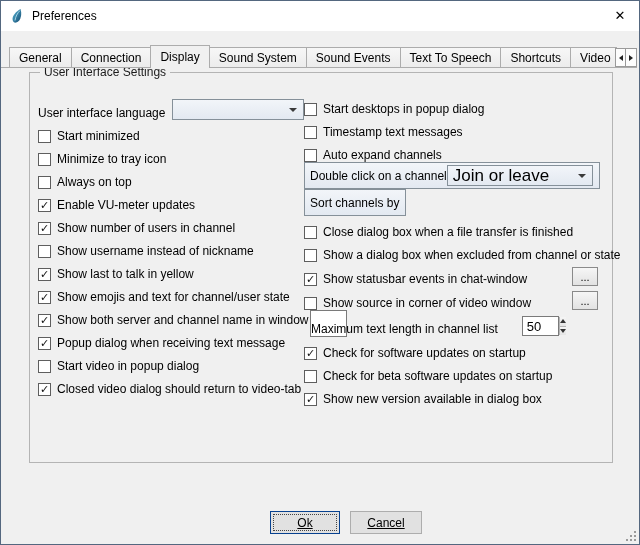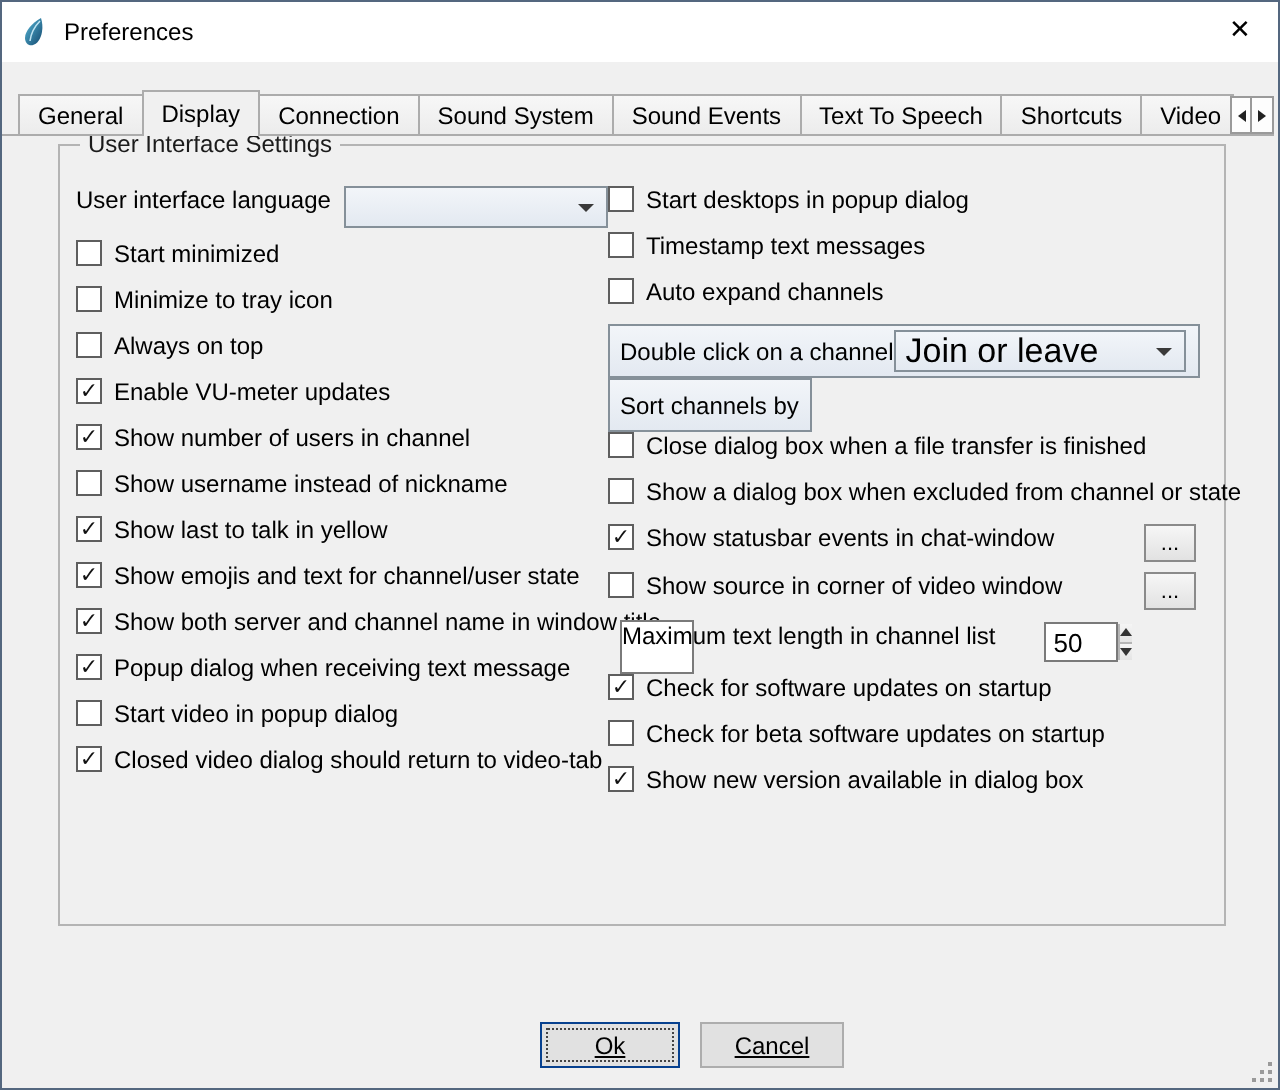--- a/index.html
+++ b/index.html
@@ -81,21 +81,21 @@
     position:absolute; top:-8px; left:10px;
     background:#f0f0f0; padding:0 4px; font-size:12px; color:#1b1b1b;
   }
   .columns {
     display:flex;
     padding:20px 8px 0 8px;
   }
   .col-left  { width:266px; }
   .col-right { width:302px; }
   
-  .row { display:flex; align-items:flex-start; height:23px; white-space:nowrap; }
+  .row { display:flex; align-items:flex-end; height:23px; white-space:nowrap; }
   .row.language, .row.combo, .row.spin { height:27px; }
   .row.check-ellipsis { height:24px; }
   .lbl { font-size:12px; }
   .checkbox {
     width:13px; height:13px; flex:0 0 13px;
     background:#fff; border:1px solid #5e5e5e;
     display:inline-flex; align-items:center; justify-content:center;
     margin-right:6px; cursor:pointer;
   }
   .checkmark {
@@ -183,22 +183,22 @@
       </svg>
     </span>
     <span class="window-title">Preferences</span>
     <button class="close-btn">✕</button>
   </div>
 
   <div class="tabstrip">
     <div class="tabline"></div>
     <div class="tabbar">
         <div class="tab">General</div>
+        <div class="tab">Connection</div>
         <div class="tab active">Display</div>
-        <div class="tab">Connection</div>
         <div class="tab">Sound System</div>
         <div class="tab">Sound Events</div>
         <div class="tab">Text To Speech</div>
         <div class="tab">Shortcuts</div>
         <div class="tab">Video</div>
       </div>
     <div class="tab-scroll">
       <button class="sbtn">
           <i class="tri-left"></i>
         </button>

